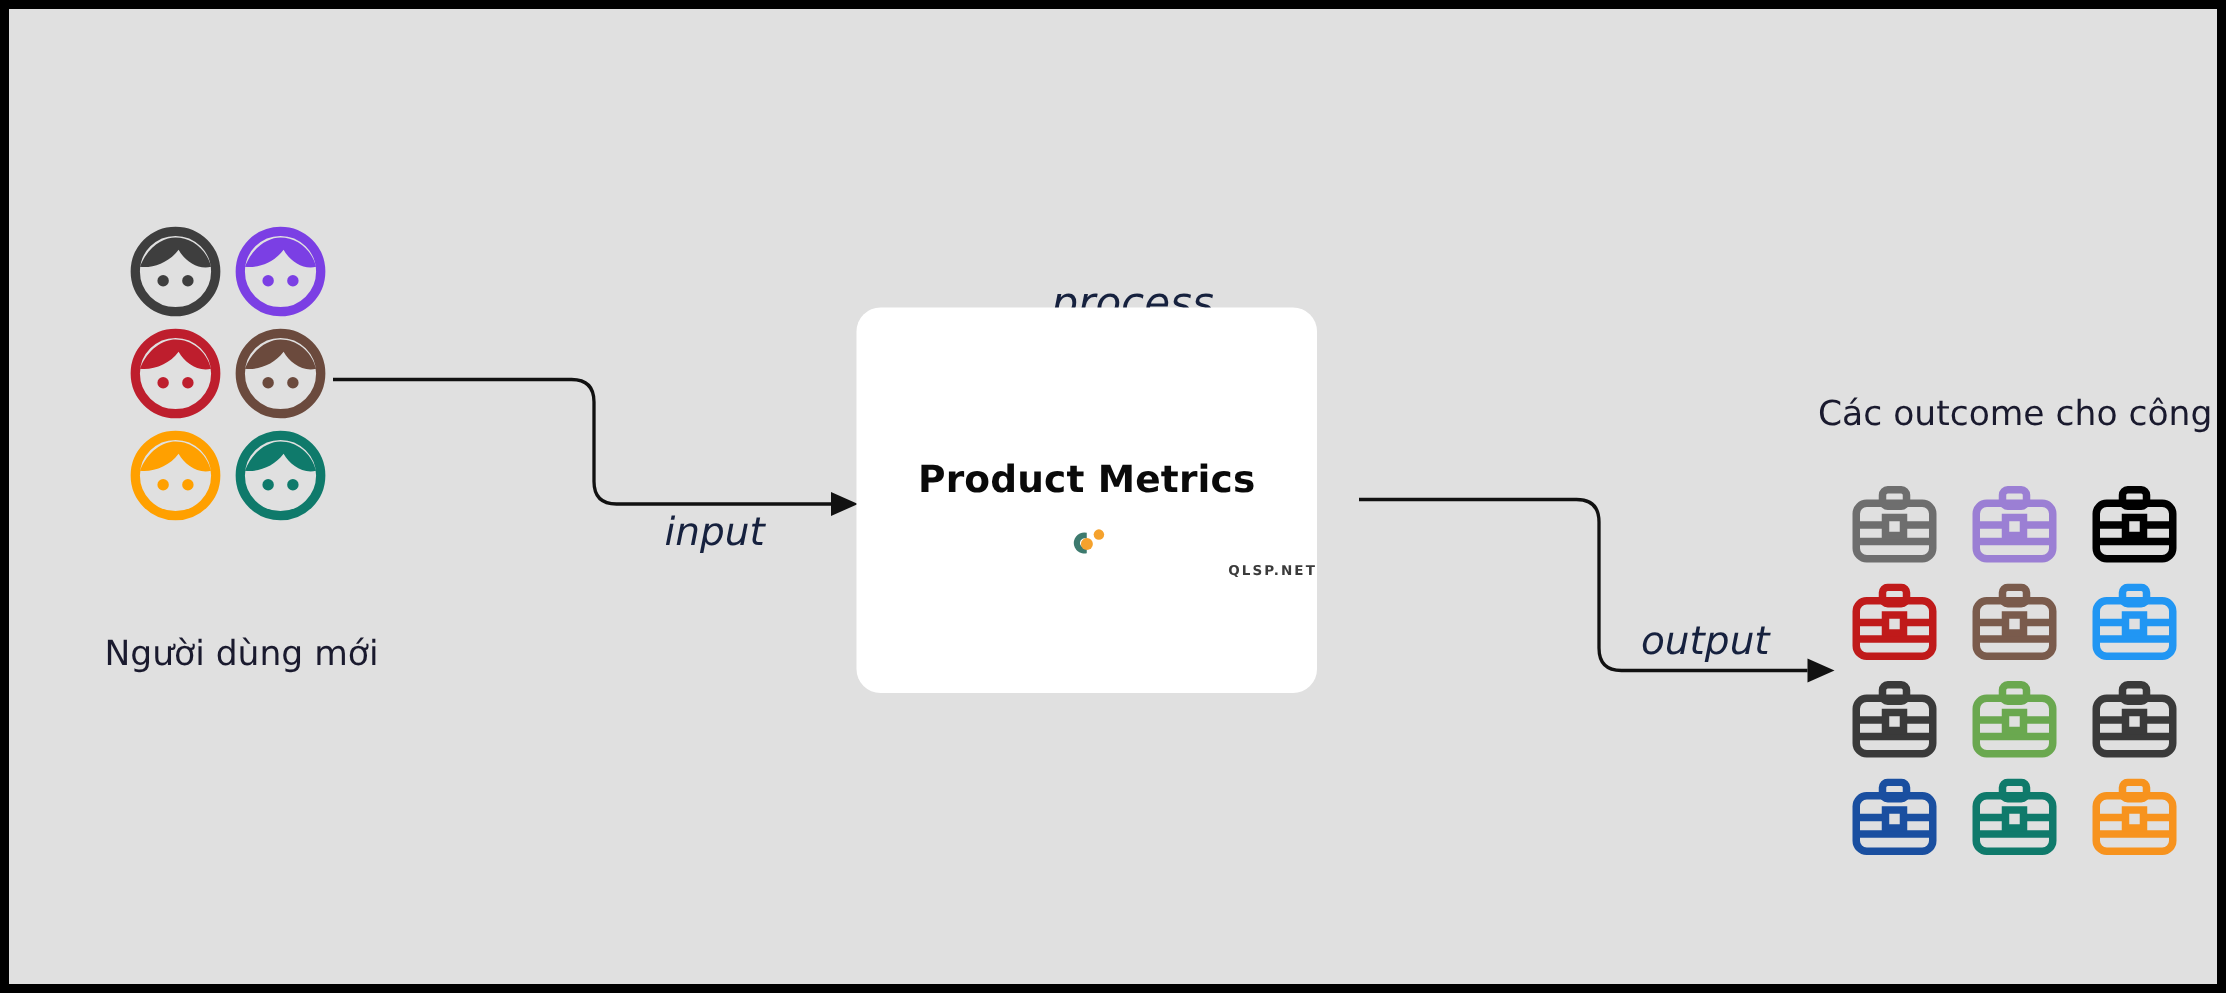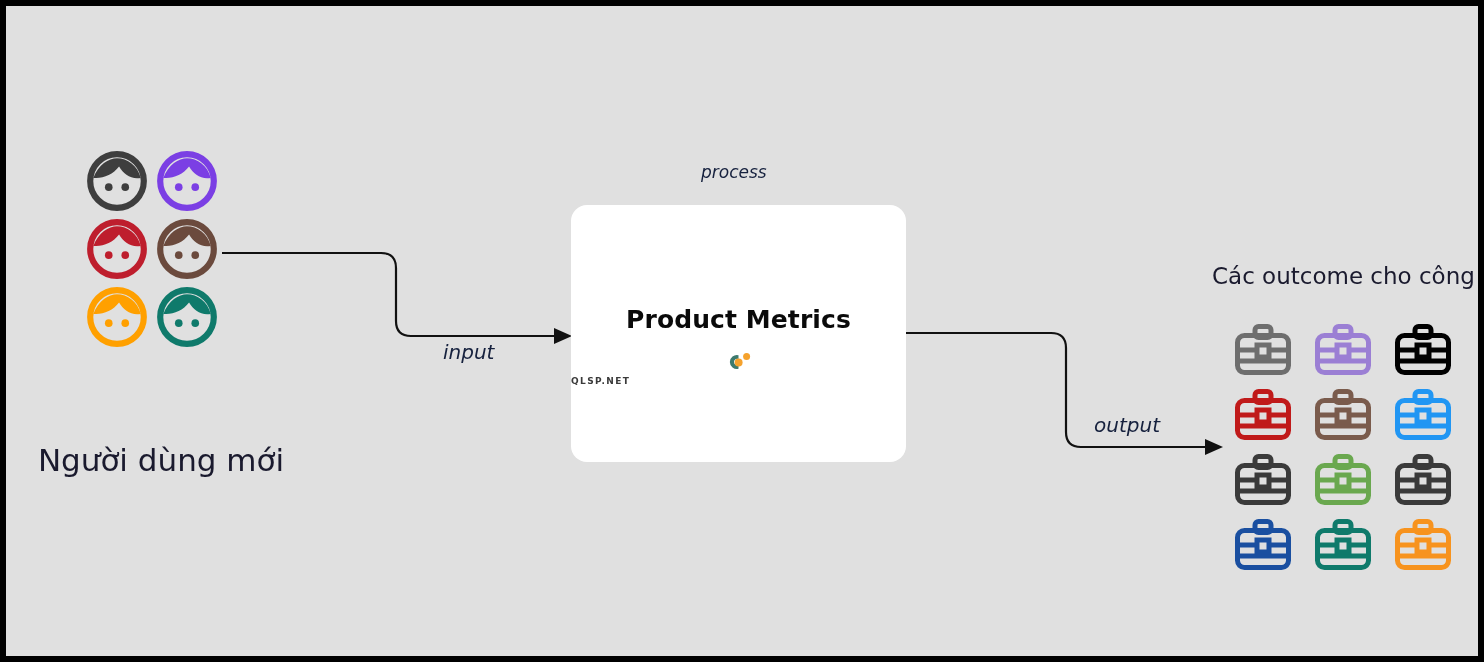--- a/index.html
+++ b/index.html
@@ -18,67 +18,67 @@
   .lbl{
     position:absolute;
     color:#1a1a2e;
     font-family:"DejaVu Sans","Liberation Sans",sans-serif;
     white-space:pre;
     line-height:1.22;
   }
   .edge-lbl{
     position:absolute;
     font-style:italic;
-    font-size:20px;
+    font-size:26px;
     color:#16213e;
     font-family:"DejaVu Sans","Liberation Sans",sans-serif;
     white-space:nowrap;
   }
 
   
   #users{position:absolute;left:78px;top:142px;width:150px;height:212px;}
   .face-cell{position:absolute;width:66px;height:66px;}
   .face-svg{display:block;width:66px;height:66px;}
 
   #users-caption{
     position:absolute;
     left:10px;top:360px;
     width:290px;
     text-align:center;
-    font-size:31px;
+    font-size:23px;
   }
   #users-caption span{display:block;}
 
   
   #process-label{
-    left:695px;top:156px;
+    left:695px;top:179px;
     font-style:italic;
-    font-size:17px;
+    font-size:28px;
     color:#16213e;
   }
   #process-box{
     position:absolute;
     left:565px;top:199px;
-    width:335px;height:257px;
+    width:307px;height:257px;
     background:#ffffff;
     border-radius:16px;
   }
   #process-title{
     position:absolute;
     left:0;right:0;top:100px;
     text-align:center;
     font-size:25px;
     font-weight:bold;
     color:#0a0a0a;
     letter-spacing:.1px;
   }
   #brand{
     position:absolute;
     left:0;right:0;top:146px;
-    text-align:left;
+    text-align:right;
   }
   #brand-mark{display:block;margin:0 auto;}
   #brand-text{
     display:block;
     margin-top:3px;
     font-size:9px;
     font-weight:bold;
     letter-spacing:1.4px;
     color:#3b3b3b;
   }

